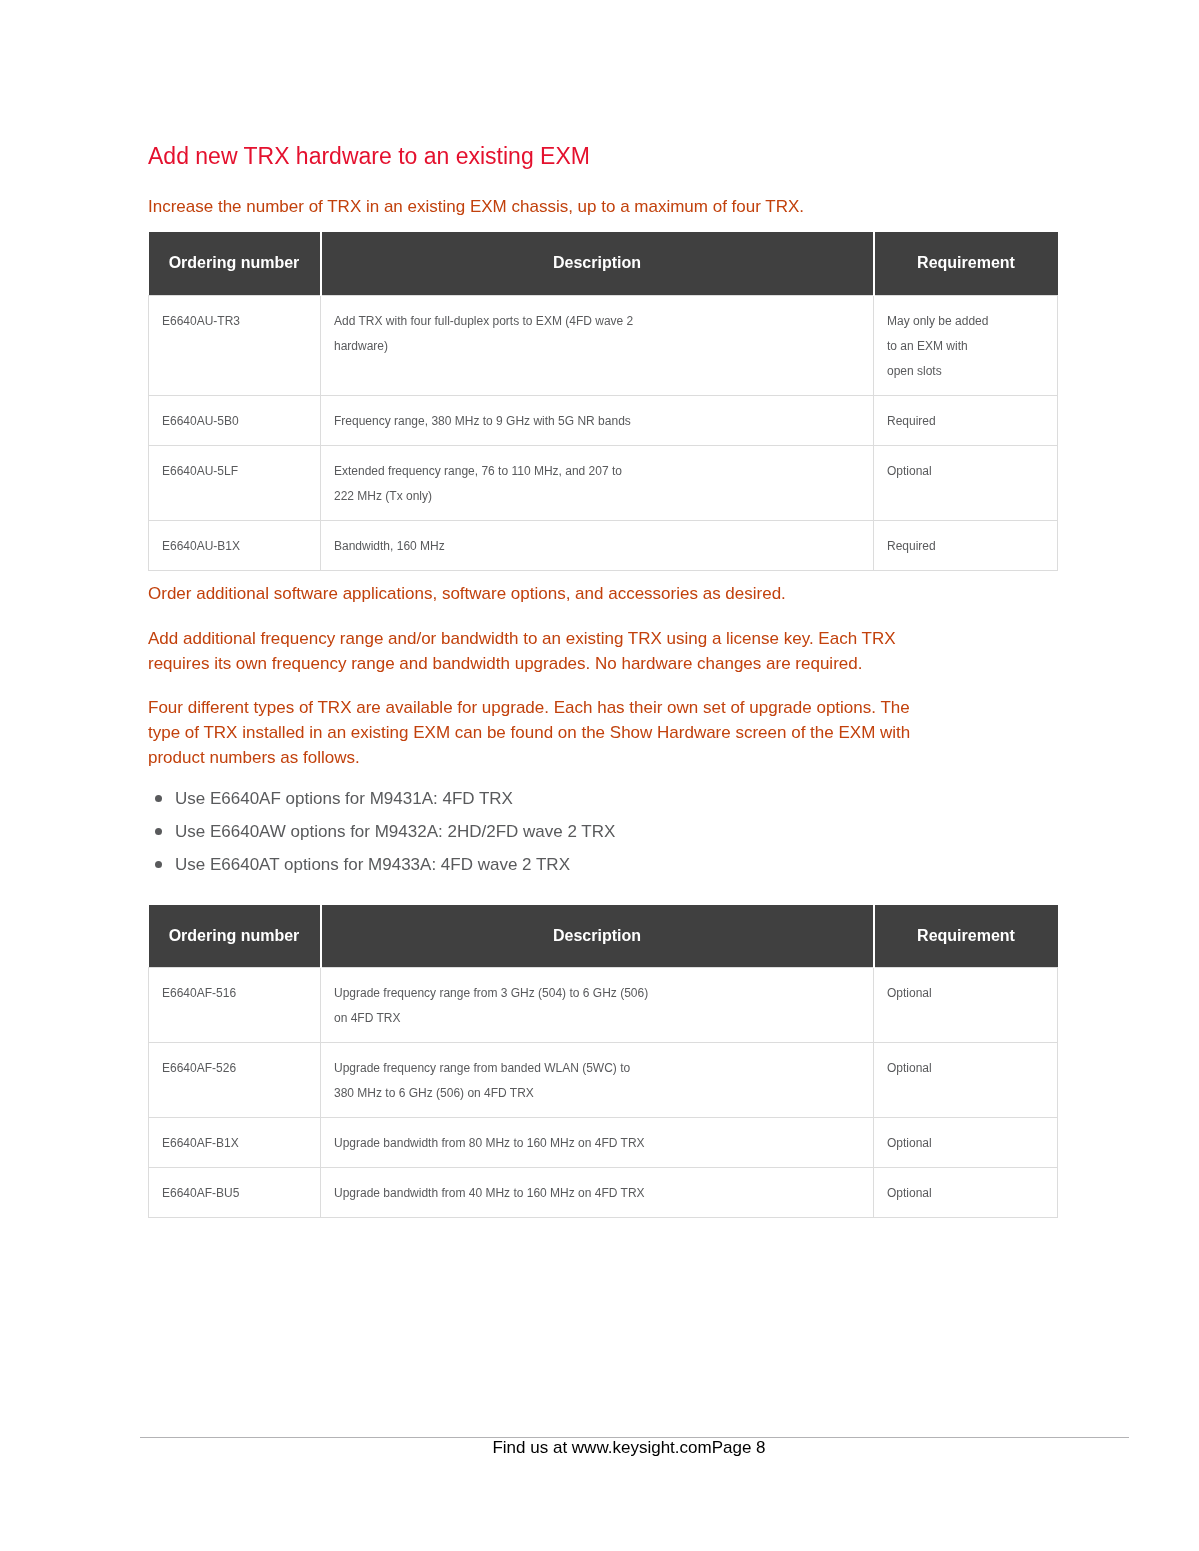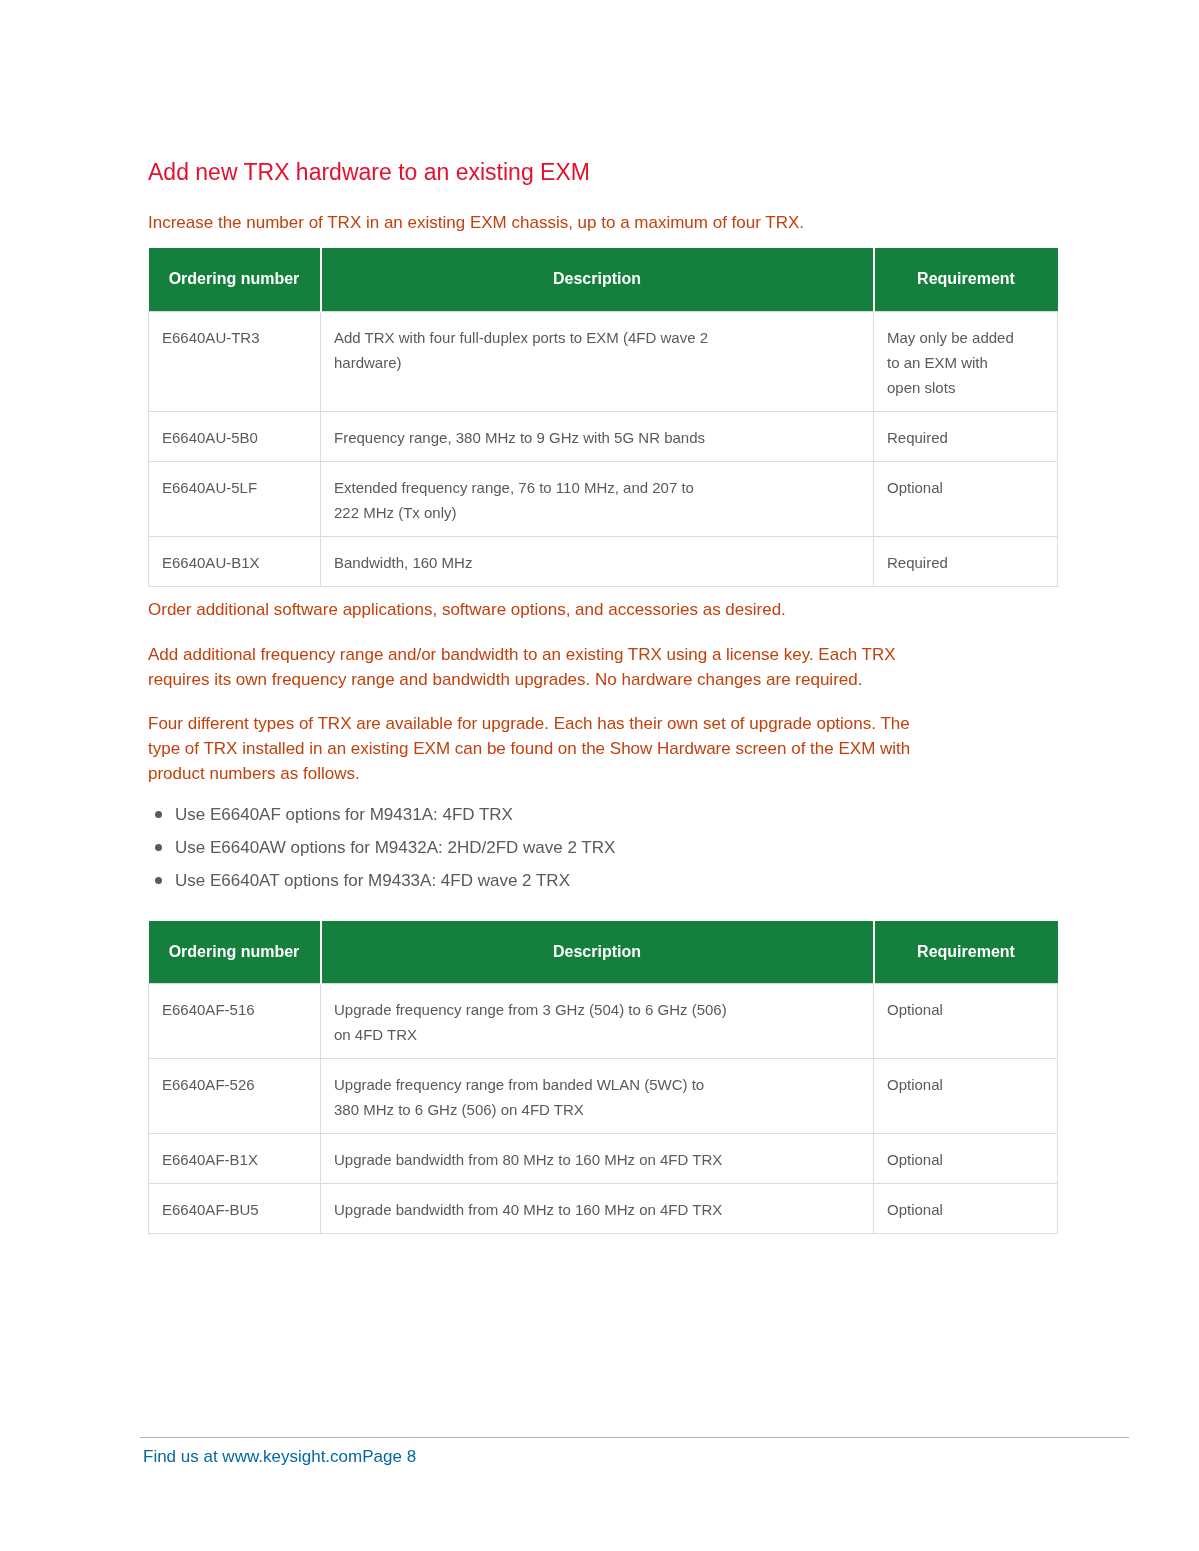--- a/index.html
+++ b/index.html
@@ -11,21 +11,20 @@
     background: #ffffff;
     font-family: "Liberation Sans", sans-serif;
     color: #595a5c;
     overflow: hidden;
   }
   .content {
     position: absolute;
     left: 148px;
     top: 0;
     width: 909px;
-    margin-top: 16px;
   }
   h1.section-heading {
     margin-top: 141px;
     font-size: 23px;
     line-height: 30px;
     font-weight: 500;
     color: #e4112e;
   }
   h1.section-heading.second { margin-top: 20px; }
   p.body-text {
@@ -43,33 +42,33 @@
     margin-top: 13px;
     width: 909px;
     border-collapse: collapse;
     table-layout: fixed;
   }
   table.order-table.second { margin-top: 28px; }
   col.c-num  { width: 172px; }
   col.c-desc { width: 553px; }
   col.c-req  { width: 184px; }
   .order-table th {
-    background: #15803d;
+    background: #404040;
     color: #ffffff;
     font-size: 16px;
     font-weight: bold;
     height: 63px;
     text-align: center;
     vertical-align: middle;
     border-left: 2px solid #ffffff;
   }
   .order-table th:first-child { border-left: none; }
   .order-table td {
     border: 1px solid #dcdcdc;
-    font-size: 15px;
+    font-size: 12px;
     line-height: 25px;
     color: #595a5c;
     vertical-align: top;
     padding: 13px 13px 11px 13px;
     white-space: pre-line;
   }
   ul.bullet-list {
     margin-top: 16px;
     list-style: none;
   }
@@ -90,24 +89,24 @@
     border-radius: 50%;
     background: #595a5c;
   }
   .footer {
     position: absolute;
     left: 140px;
     top: 1437px;
     width: 989px;
     border-top: 1px solid #b3b3b5;
     display: flex;
-    justify-content: flex-start;
-    padding-top: 9px;
+    justify-content: center;
+    padding-top: 0;
     font-size: 17px;
-    color: #0369a1;
+    color: #000000;
   }
   .footer .footer-left  { margin-left: 3px; }
   .footer .footer-right { margin-right: 14px; }
 </style>
 </head>
 <body>
 
 <div class="page">
   <div class="content">
 

